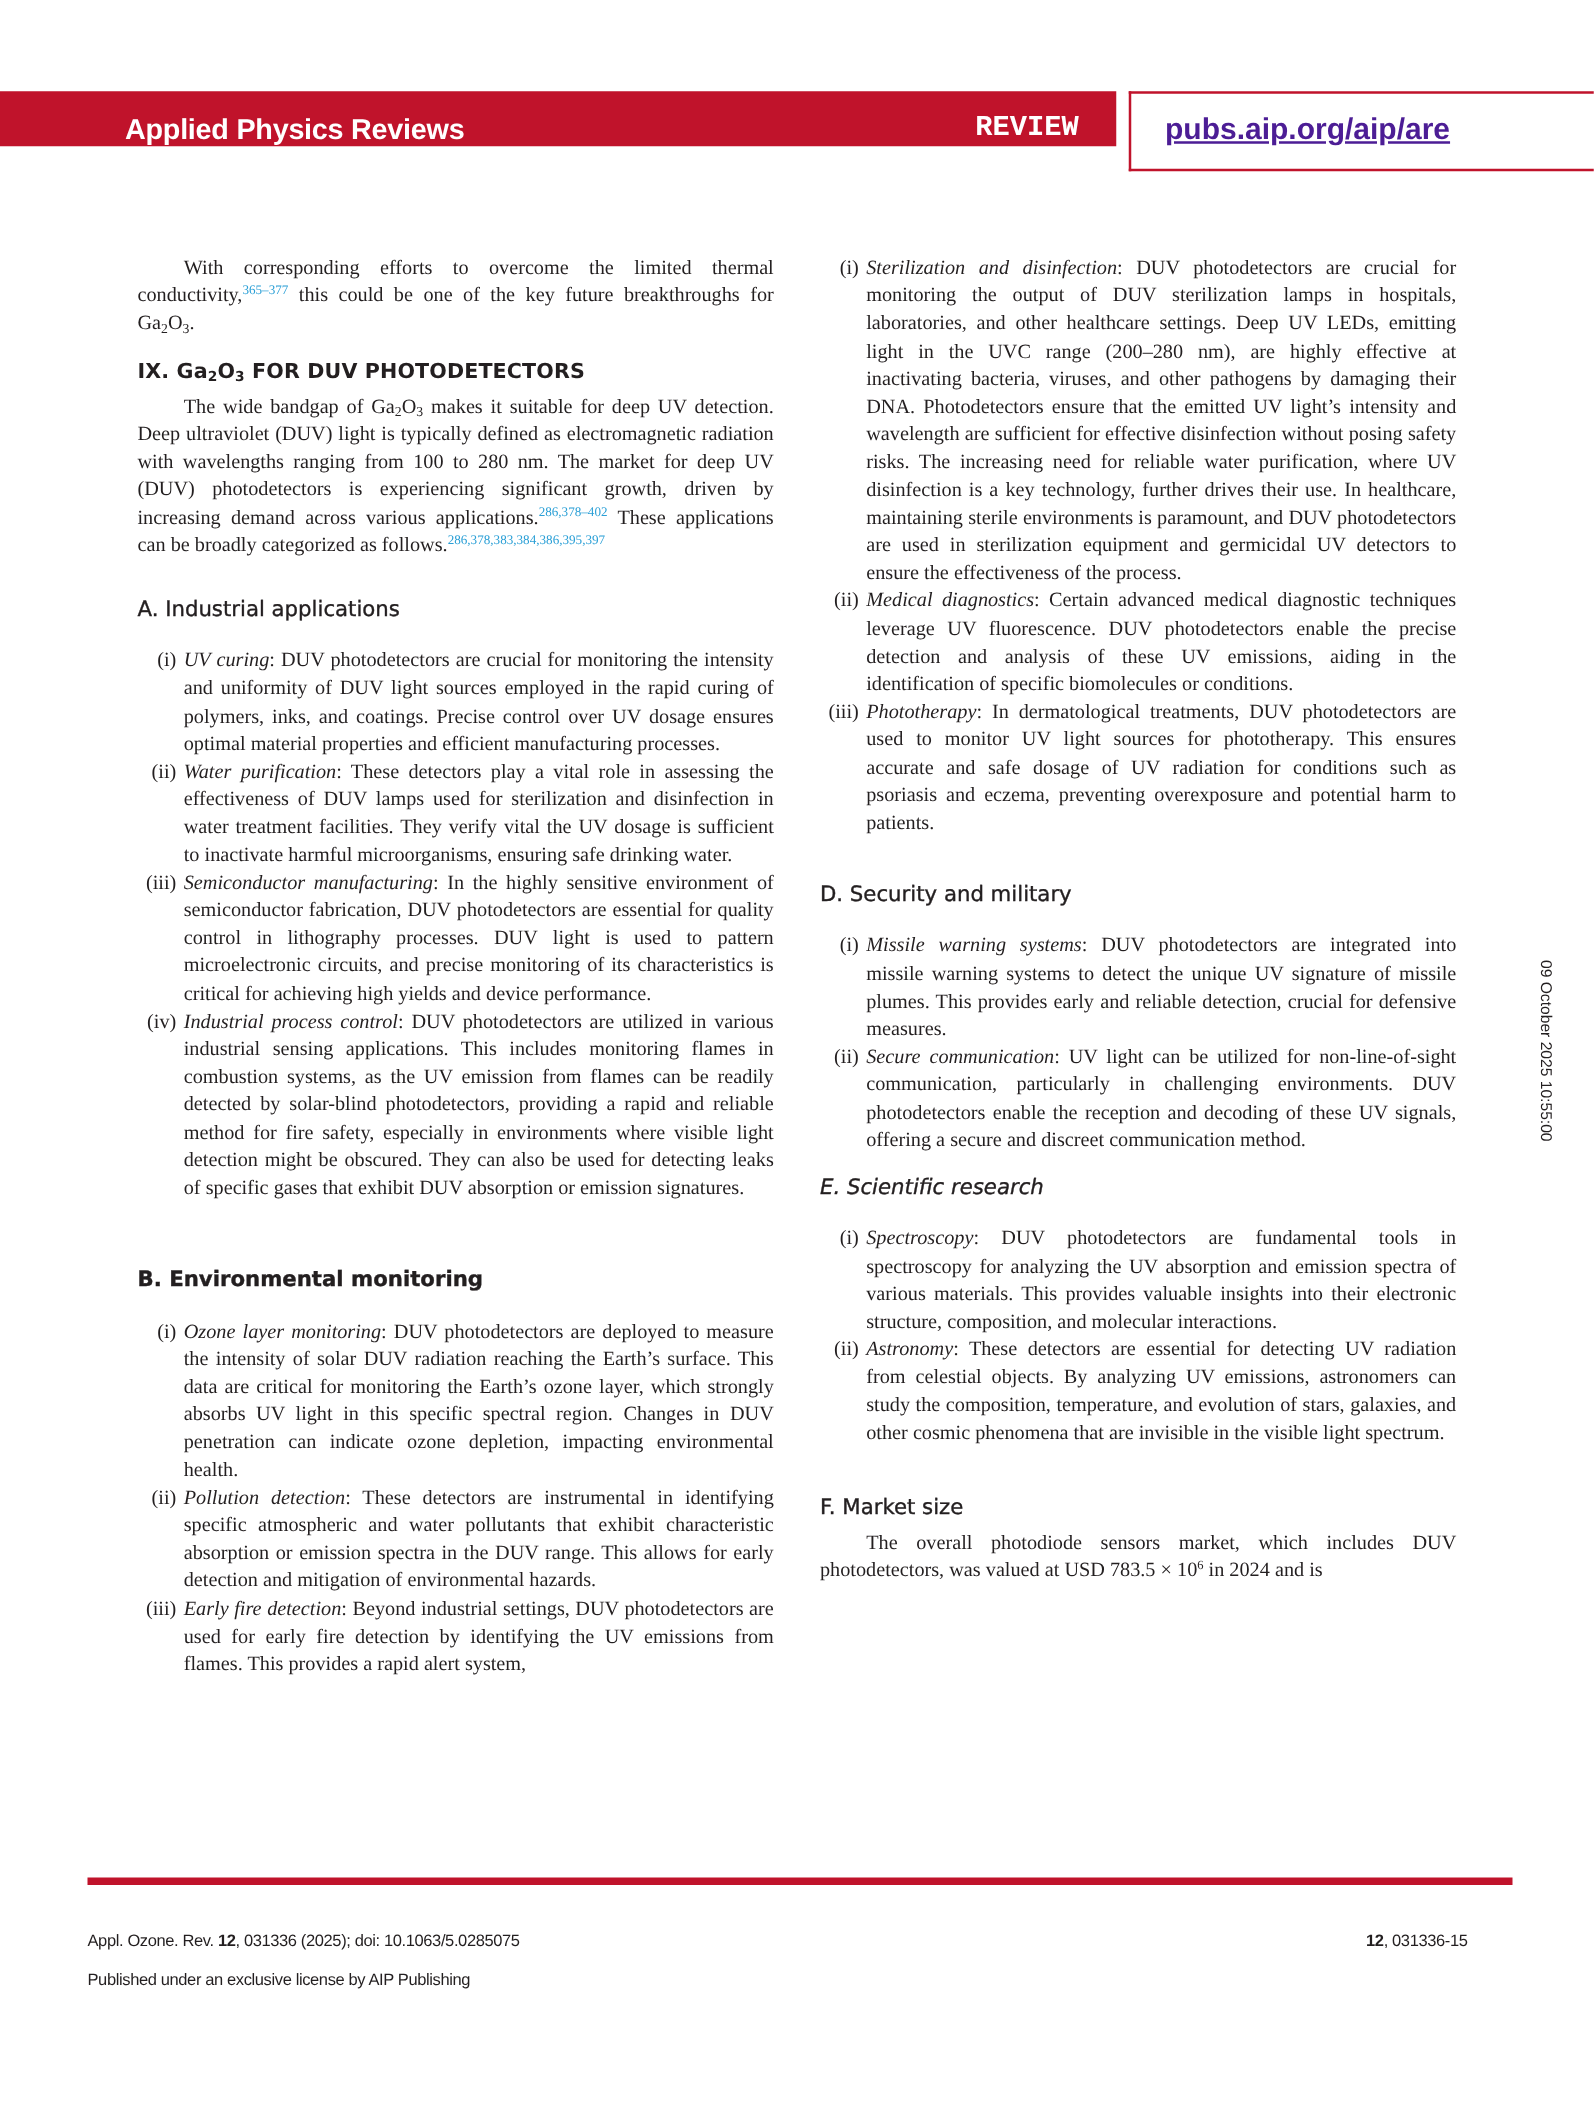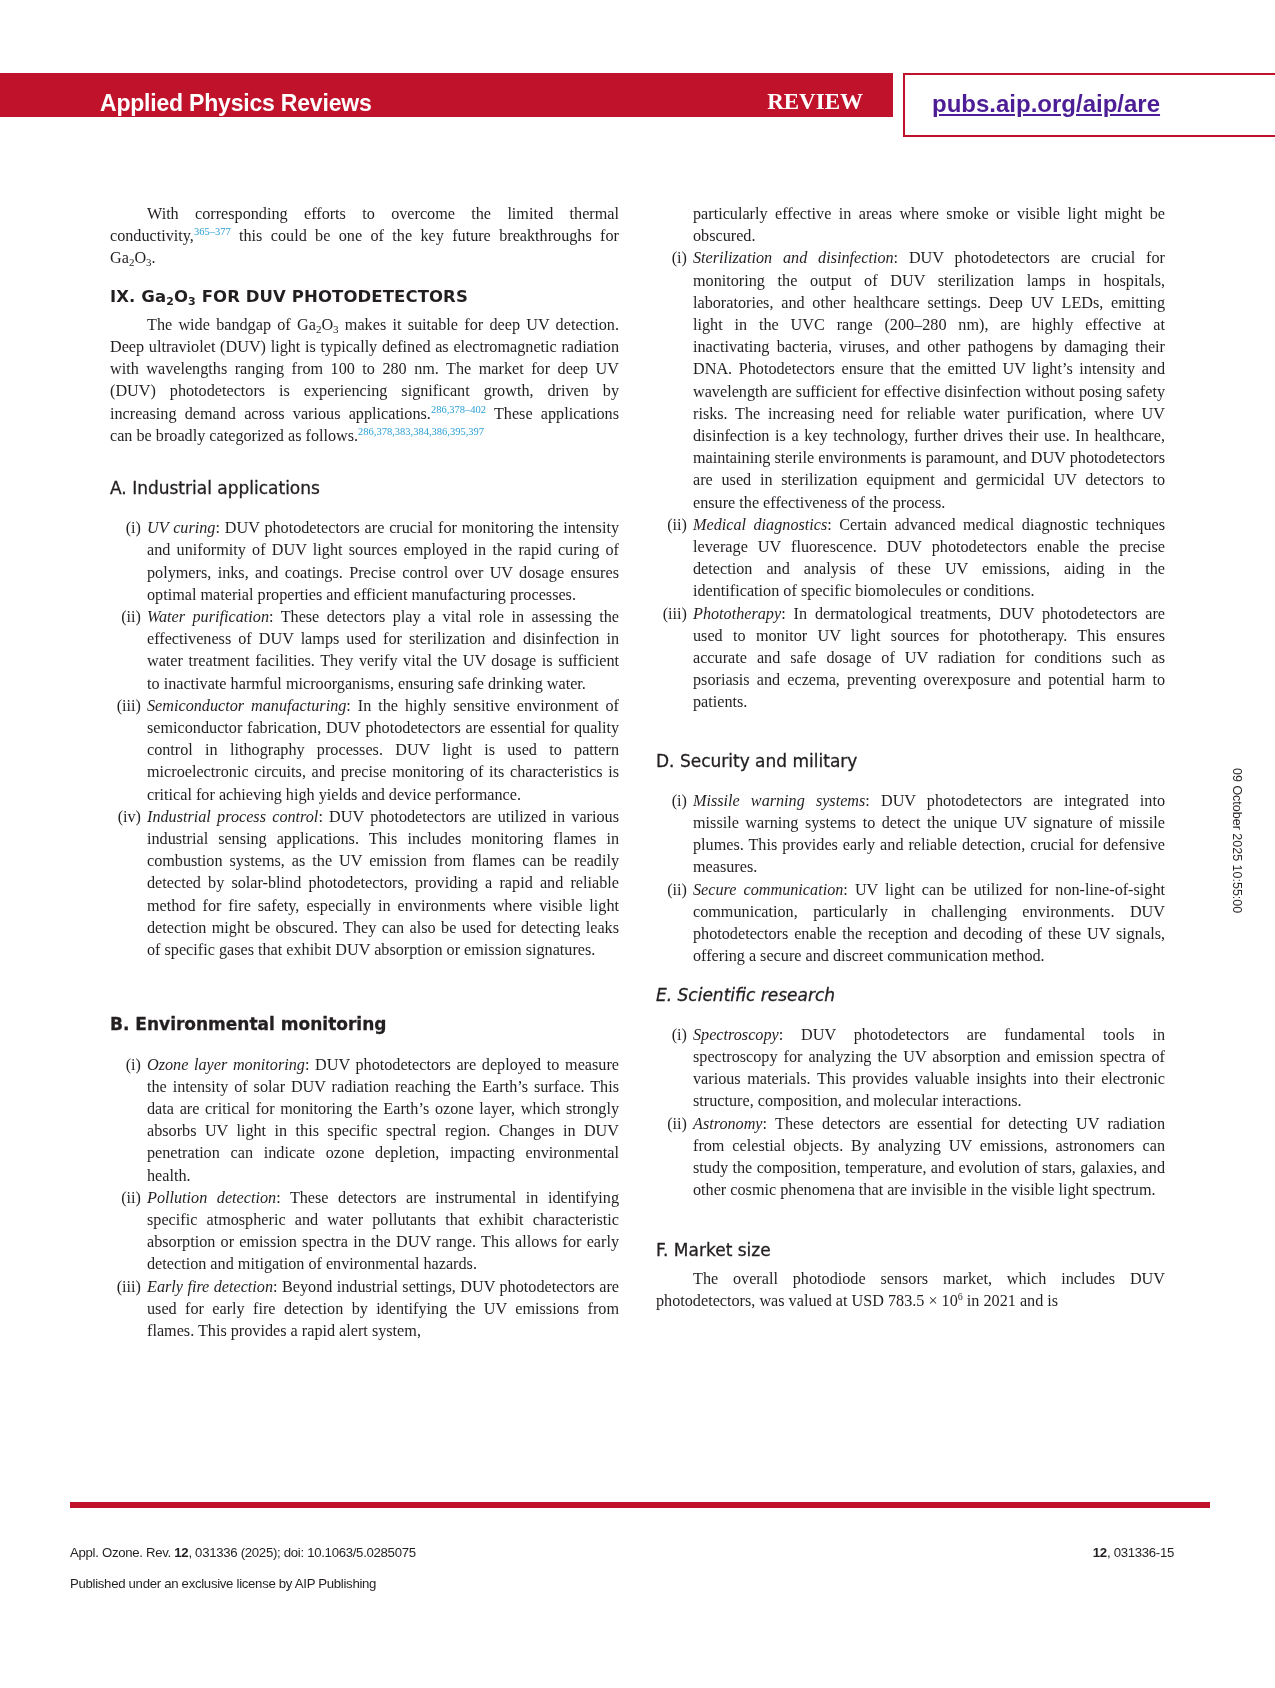--- a/index.html
+++ b/index.html
@@ -1,20 +1,20 @@
 <!DOCTYPE html>
 <html><head>
 <meta charset="utf-8">
 <style>
   html, body { margin: 0; padding: 0; background: #ffffff; }
   body { width: 1275px; height: 1688px; position: relative; overflow: hidden; font-family: "Liberation Serif", serif; color: #231f20; }
 
   .banner { position: absolute; left: 0; top: 73px; width: 893px; height: 44px; background: #c0132b; }
   .banner-title { position: absolute; left: 100px; top: 17px; font-family: "Liberation Sans", sans-serif; font-weight: bold; font-size: 23px; color: #ffffff; letter-spacing: -0.2px; }
-  .banner-review { position: absolute; right: 30px; top: 16px; font-family: Liberation Serif, serif; font-weight: bold; font-size: 23px; color: #ffffff; }
+  .banner-review { position: absolute; right: 30px; top: 16px; font-family: Liberation Mono, monospace; font-weight: bold; font-size: 23px; color: #ffffff; }
   .urlbox { position: absolute; left: 903px; top: 73px; width: 380px; height: 60px; border: 2px solid #c0132b; border-right: none; background: #fff; }
   .urlbox-text { position: absolute; left: 27px; top: 15px; font-family: "Liberation Sans", sans-serif; font-weight: bold; font-size: 24px; color: #4c1d95; text-decoration: underline; }
 
   .col { position: absolute; top: 203px; width: 509px; font-size: 16.2px; line-height: 22.2px; }
   .col.left { left: 110px; }
   .col.right { left: 656px; }
 
   p.body { margin: 0; text-align: justify; text-indent: 37px; }
   p.cont { margin: 0; text-align: justify; }
   .cite { color: #2a9fd6; font-size: 10.5px; vertical-align: 6px; line-height: 0; }
@@ -65,42 +65,41 @@
 
   <h3 class="sub" style="margin-top:52px;margin-bottom:18px;font-weight:bold;">B. Environmental monitoring</h3>
   <div class="list">
     <div class="li"><span class="num">(i)</span><em>Ozone layer monitoring</em><span>: DUV photodetectors are deployed to measure the intensity of solar DUV radiation reaching the Earth’s surface. This data are critical for monitoring the Earth’s ozone layer, which strongly absorbs UV light in this specific spectral region. Changes in DUV penetration can indicate ozone depletion, impacting environmental health.</span></div>
     <div class="li"><span class="num">(ii)</span><em>Pollution detection</em><span>: These detectors are instrumental in identifying specific atmospheric and water pollutants that exhibit characteristic absorption or emission spectra in the DUV range. This allows for early detection and mitigation of environmental hazards.</span></div>
     <div class="li"><span class="num">(iii)</span><em>Early fire detection</em><span>: Beyond industrial settings, DUV photodetectors are used for early fire detection by identifying the UV emissions from flames. This provides a rapid alert system,</span></div>
   </div>
 </div>
 
 <div class="col right">
-  <p class="cont" style="padding-left:37px;">particularly effective in areas where smoke or visible light might be obscured.</p>
 
   <div class="list">
     <div class="li"><span class="num">(i)</span><em>Sterilization and disinfection</em><span>: DUV photodetectors are crucial for monitoring the output of DUV sterilization lamps in hospitals, laboratories, and other healthcare settings. Deep UV LEDs, emitting light in the UVC range (200–280 nm), are highly effective at inactivating bacteria, viruses, and other pathogens by damaging their DNA. Photodetectors ensure that the emitted UV light’s intensity and wavelength are sufficient for effective disinfection without posing safety risks. The increasing need for reliable water purification, where UV disinfection is a key technology, further drives their use. In healthcare, maintaining sterile environments is paramount, and DUV photodetectors are used in sterilization equipment and germicidal UV detectors to ensure the effectiveness of the process.</span></div>
     <div class="li"><span class="num">(ii)</span><em>Medical diagnostics</em><span>: Certain advanced medical diagnostic techniques leverage UV fluorescence. DUV photodetectors enable the precise detection and analysis of these UV emissions, aiding in the identification of specific biomolecules or conditions.</span></div>
     <div class="li"><span class="num">(iii)</span><em>Phototherapy</em><span>: In dermatological treatments, DUV photodetectors are used to monitor UV light sources for phototherapy. This ensures accurate and safe dosage of UV radiation for conditions such as psoriasis and eczema, preventing overexposure and potential harm to patients.</span></div>
   </div>
 
   <h3 class="sub" style="margin-top:36px;margin-bottom:18px;">D. Security and military</h3>
   <div class="list">
     <div class="li"><span class="num">(i)</span><em>Missile warning systems</em><span>: DUV photodetectors are integrated into missile warning systems to detect the unique UV signature of missile plumes. This provides early and reliable detection, crucial for defensive measures.</span></div>
     <div class="li"><span class="num">(ii)</span><em>Secure communication</em><span>: UV light can be utilized for non-line-of-sight communication, particularly in challenging environments. DUV photodetectors enable the reception and decoding of these UV signals, offering a secure and discreet communication method.</span></div>
   </div>
 
   <h3 class="sub" style="margin-top:16px;margin-bottom:18px;font-style:italic;">E. Scientific research</h3>
   <div class="list">
     <div class="li"><span class="num">(i)</span><em>Spectroscopy</em><span>: DUV photodetectors are fundamental tools in spectroscopy for analyzing the UV absorption and emission spectra of various materials. This provides valuable insights into their electronic structure, composition, and molecular interactions.</span></div>
     <div class="li"><span class="num">(ii)</span><em>Astronomy</em><span>: These detectors are essential for detecting UV radiation from celestial objects. By analyzing UV emissions, astronomers can study the composition, temperature, and evolution of stars, galaxies, and other cosmic phenomena that are invisible in the visible light spectrum.</span></div>
   </div>
 
   <h3 class="sub" style="margin-top:38px;margin-bottom:6px;">F. Market size</h3>
-  <p class="body"><span>The overall photodiode sensors market, which includes DUV photodetectors, was valued at USD 783.5 × 10</span><sup>6</sup><span> in 2021 and is</span></p>
+  <p class="body"><span>The overall photodiode sensors market, which includes DUV photodetectors, was valued at USD 783.5 × 10</span><sup>6</sup><span> in 2024 and is</span></p>
 </div>
 
 <div class="rotated">09 October 2025 10:55:00</div>
 
 <div class="footer-rule"></div>
 <div class="footer-left"><span>Appl. Ozone. Rev. </span><b>12</b><span>, 031336 (2025); doi: 10.1063/5.0285075</span></div>
 <div class="footer-left2">Published under an exclusive license by AIP Publishing</div>
 <div class="footer-right"><b>12</b><span>, 031336-15</span></div>
 
 </body></html>

